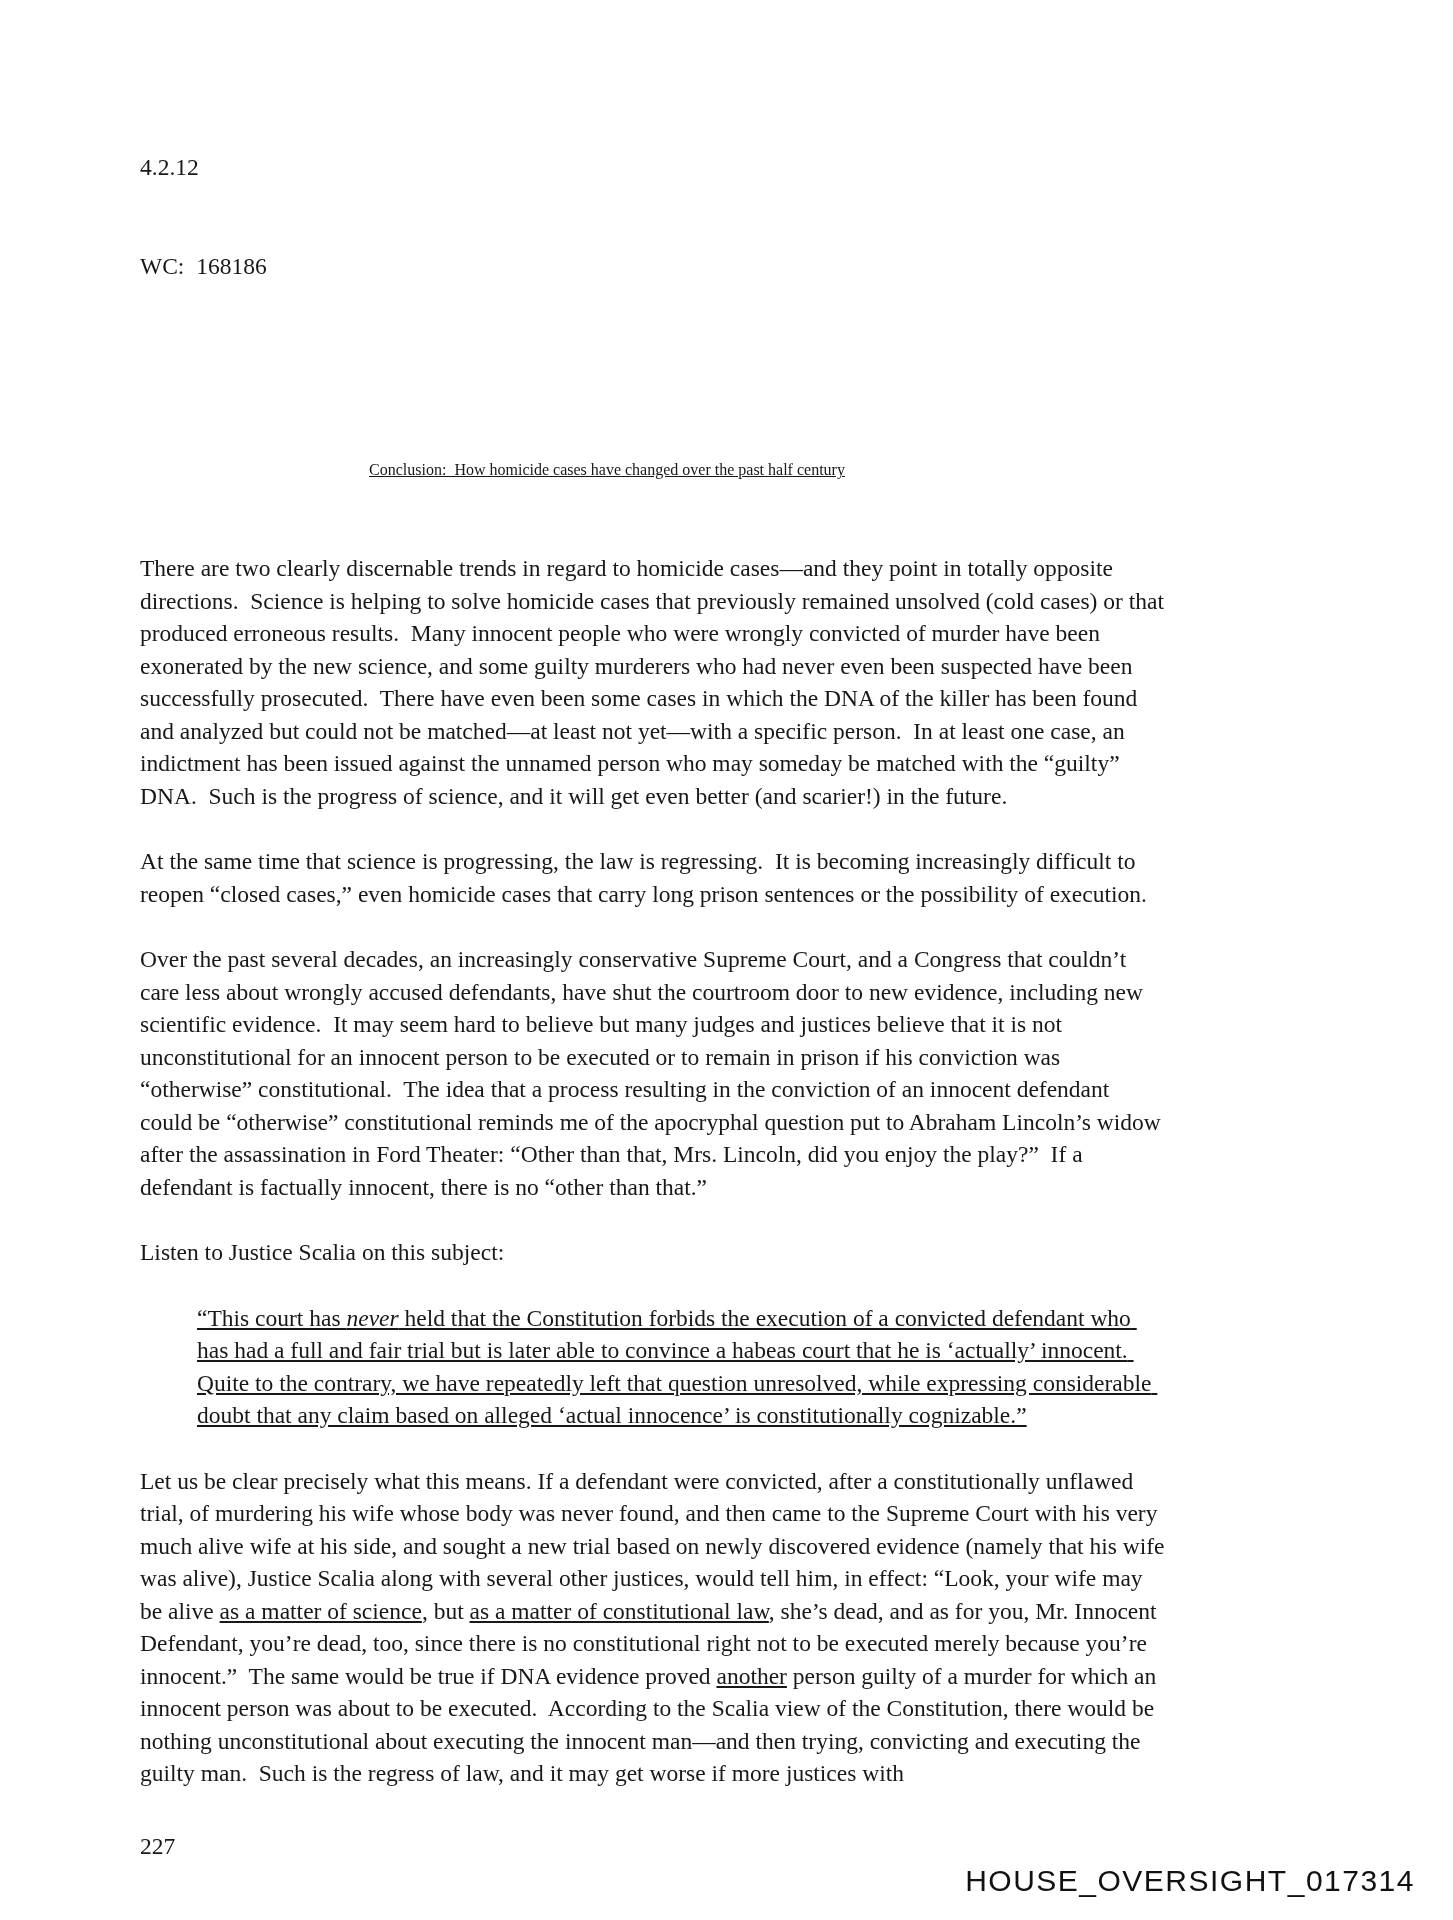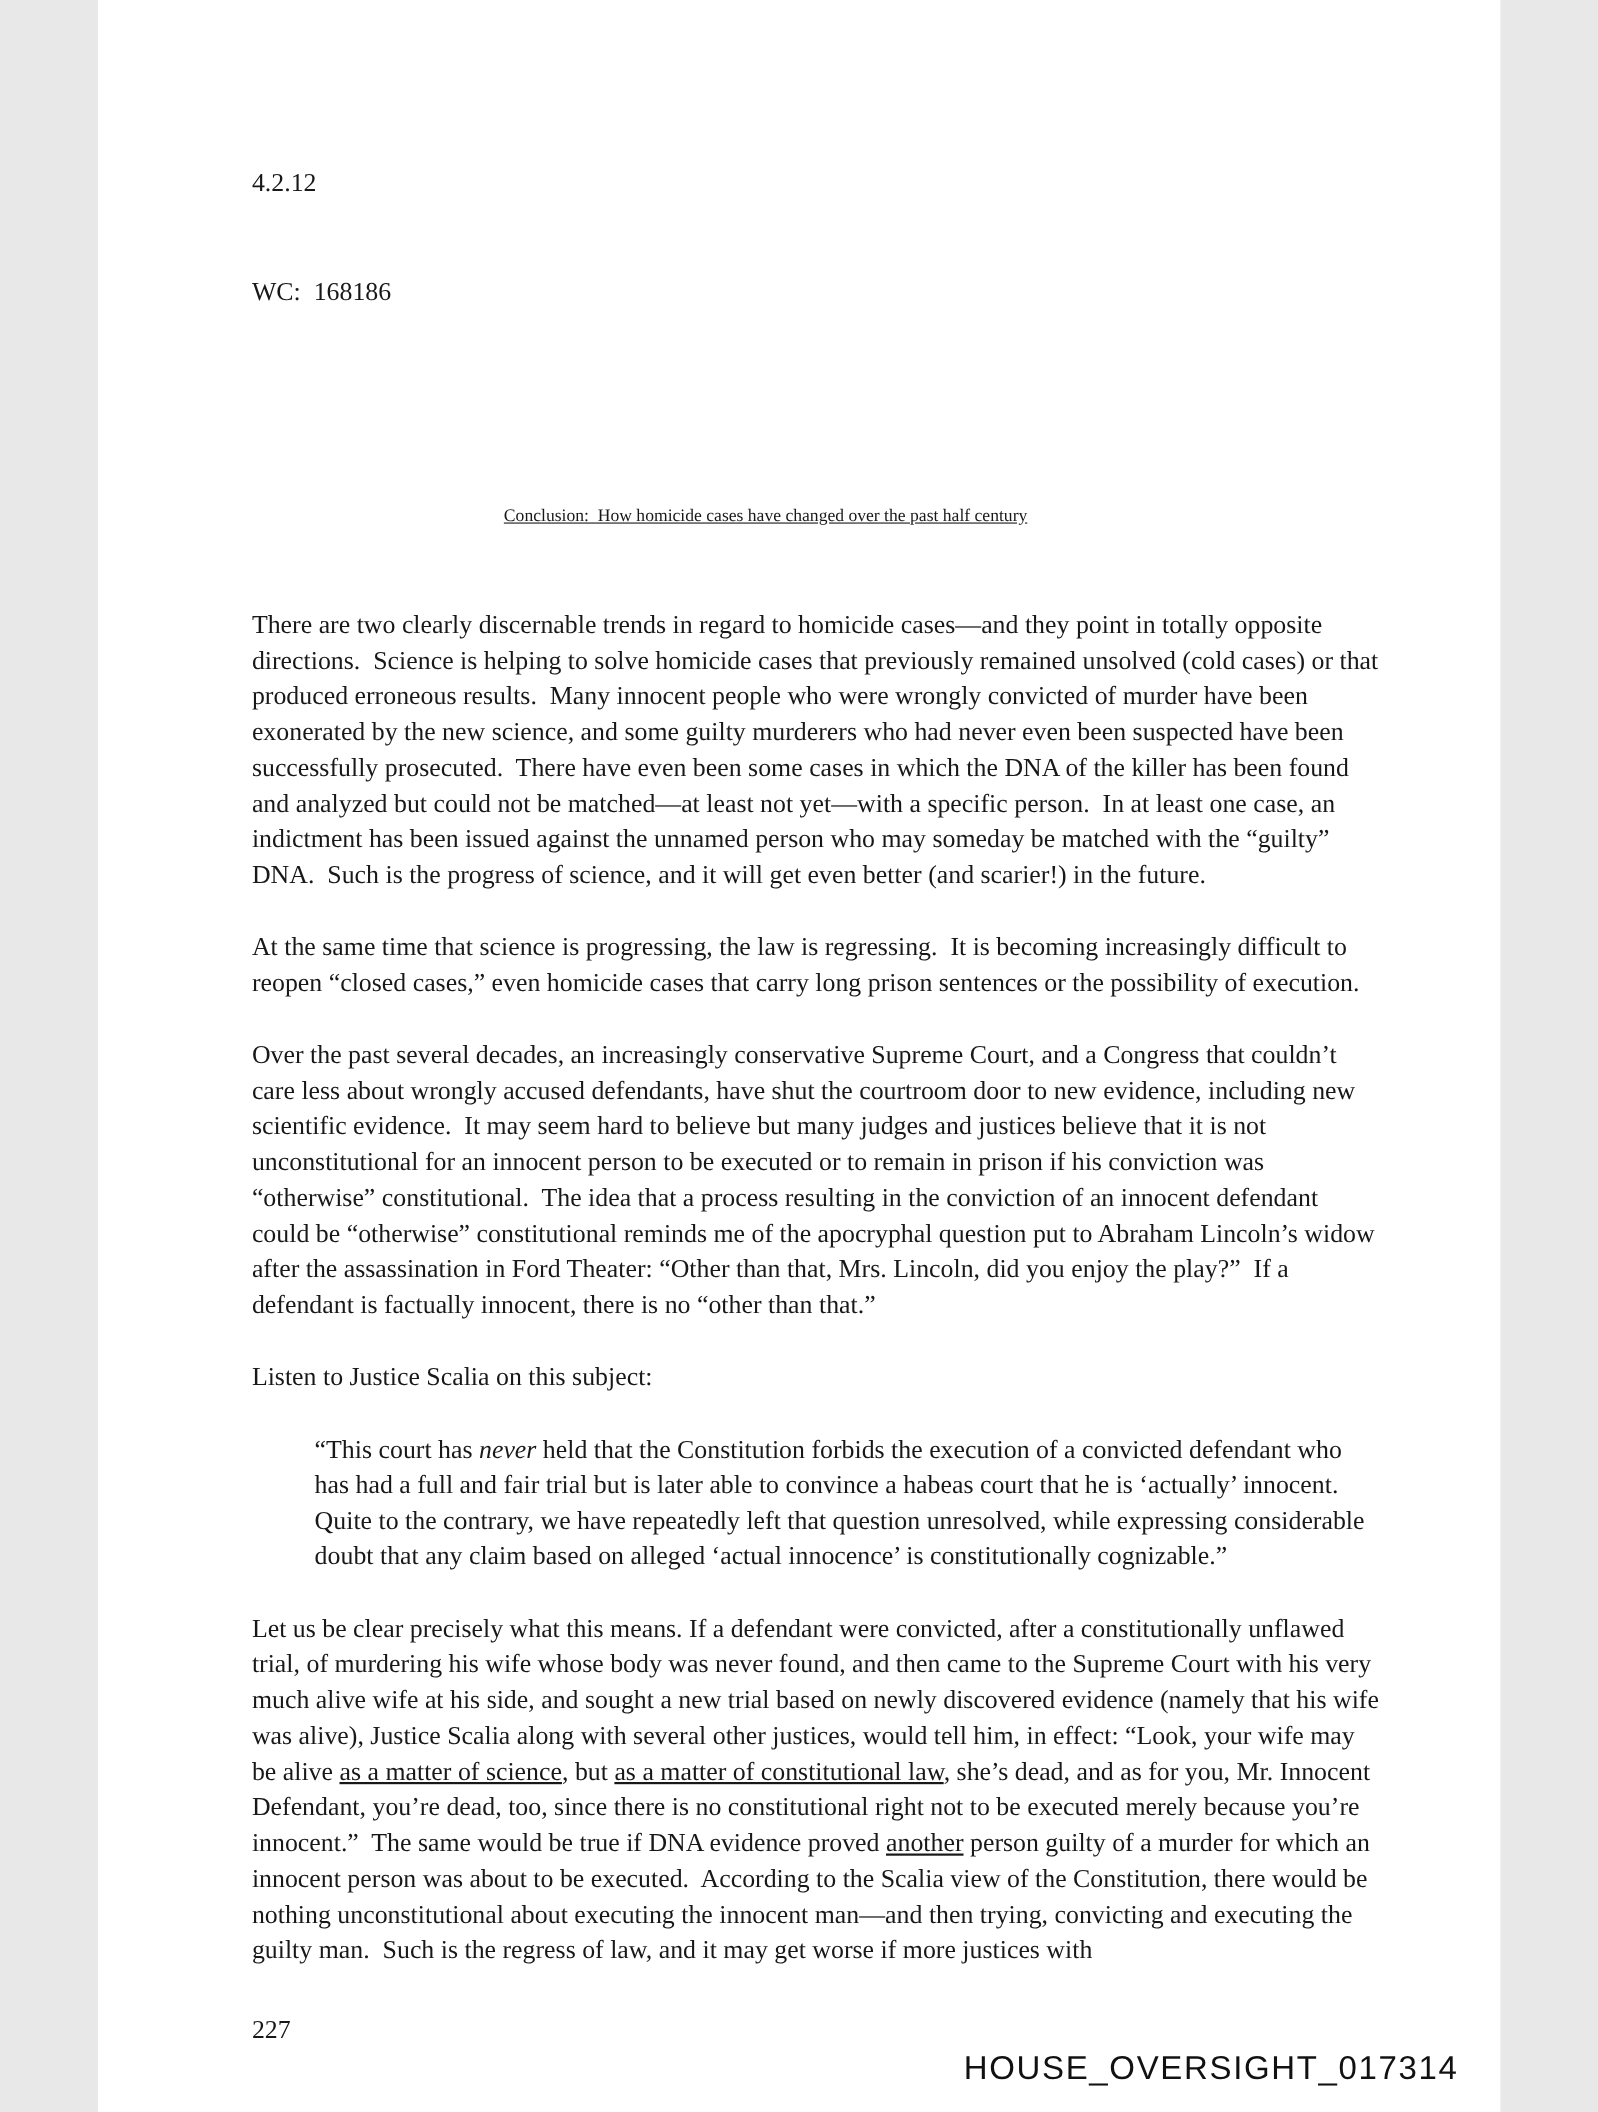--- a/index.html
+++ b/index.html
@@ -1,18 +1,18 @@
 <!DOCTYPE html>
 <html><head>
 <meta charset="utf-8">
 <style>
   html, body { margin: 0; padding: 0; background: #e8e8e8; }
   .page {
     position: relative;
-    width: 1275px;
+    width: 1453px;
     height: 1920px;
     margin: 0 auto;
     background: #ffffff;
     font-family: "Liberation Serif", "DejaVu Serif", serif;
     color: #181818;
     overflow: hidden;
   }
   .column {
     position: absolute;
     left: 140px;
@@ -40,20 +40,21 @@
     margin: 33px 0 0 0;
     font-size: 23.5px;
     line-height: 32.5px;
     white-space: pre-wrap;
   }
   .quote {
     margin: 33px 12px 0 57px;
     font-size: 23.5px;
     line-height: 32.5px;
     white-space: pre-wrap;
+    text-decoration: underline;
   }
   .u { text-decoration: underline; }
   .i { font-style: italic; }
   .pageno {
     margin-top: 40px;
     width: 1025px;
     text-align: left;
     font-size: 23.5px;
     line-height: 32.5px;
   }

